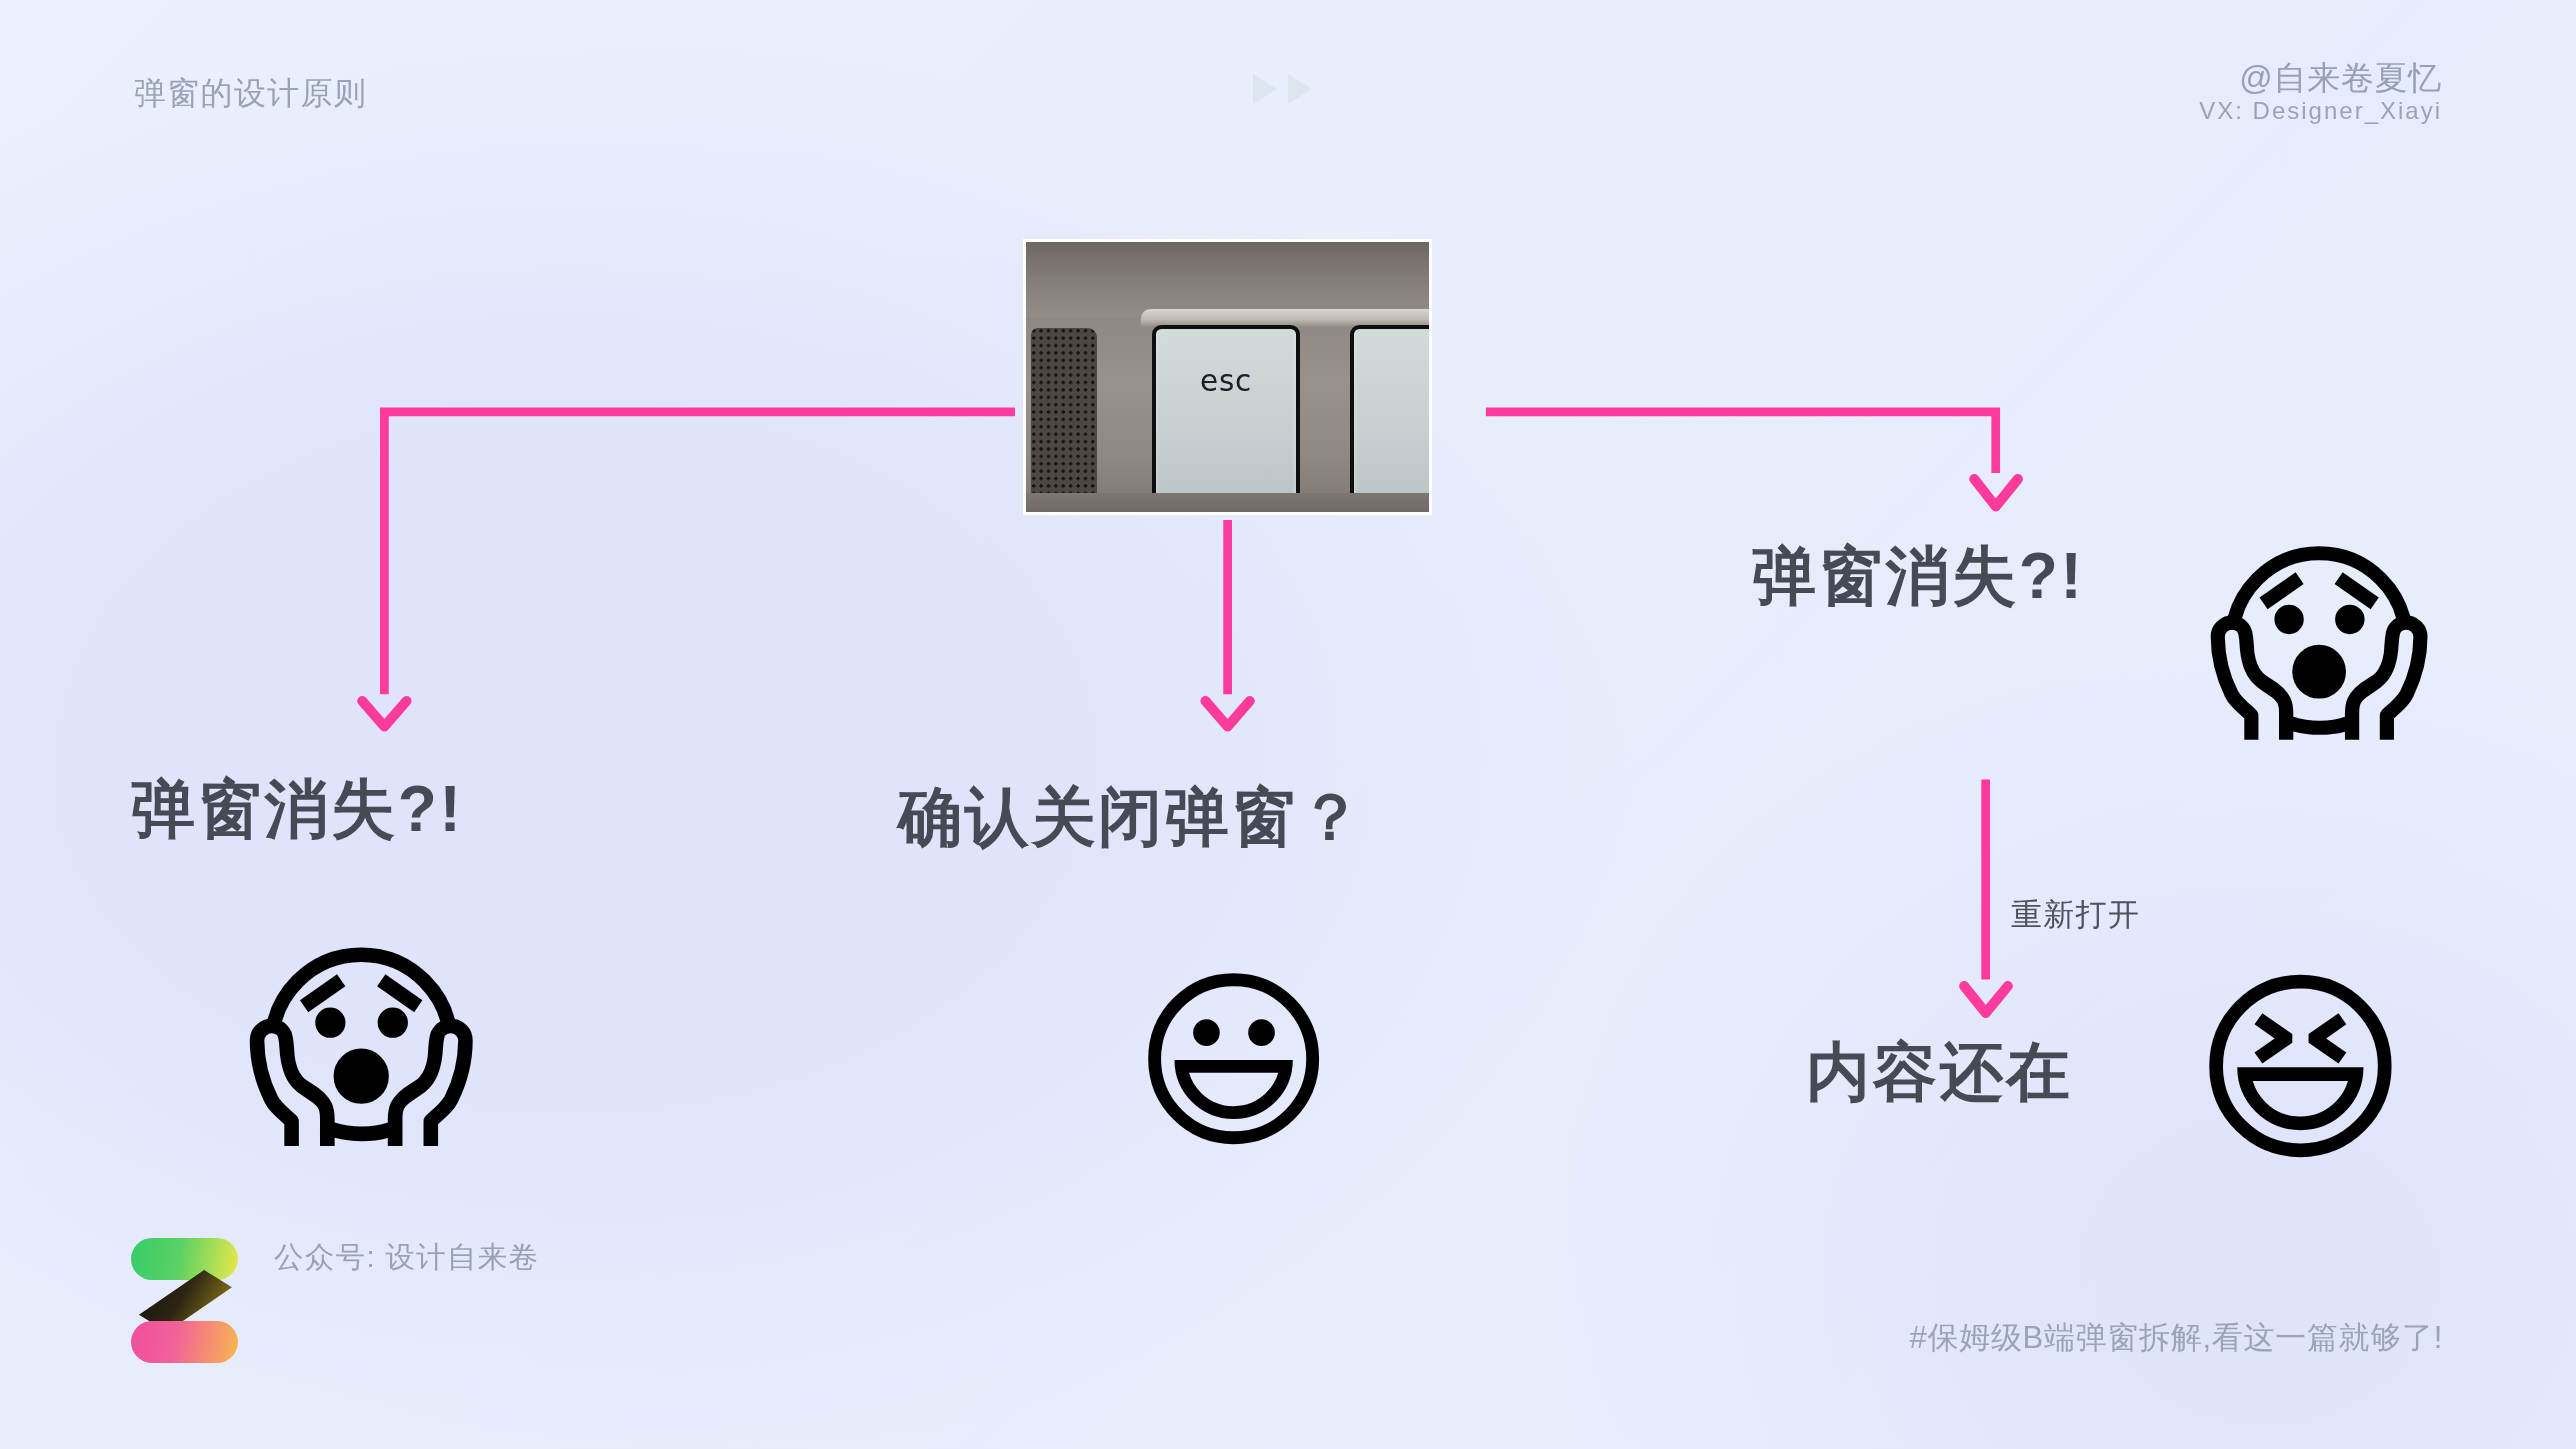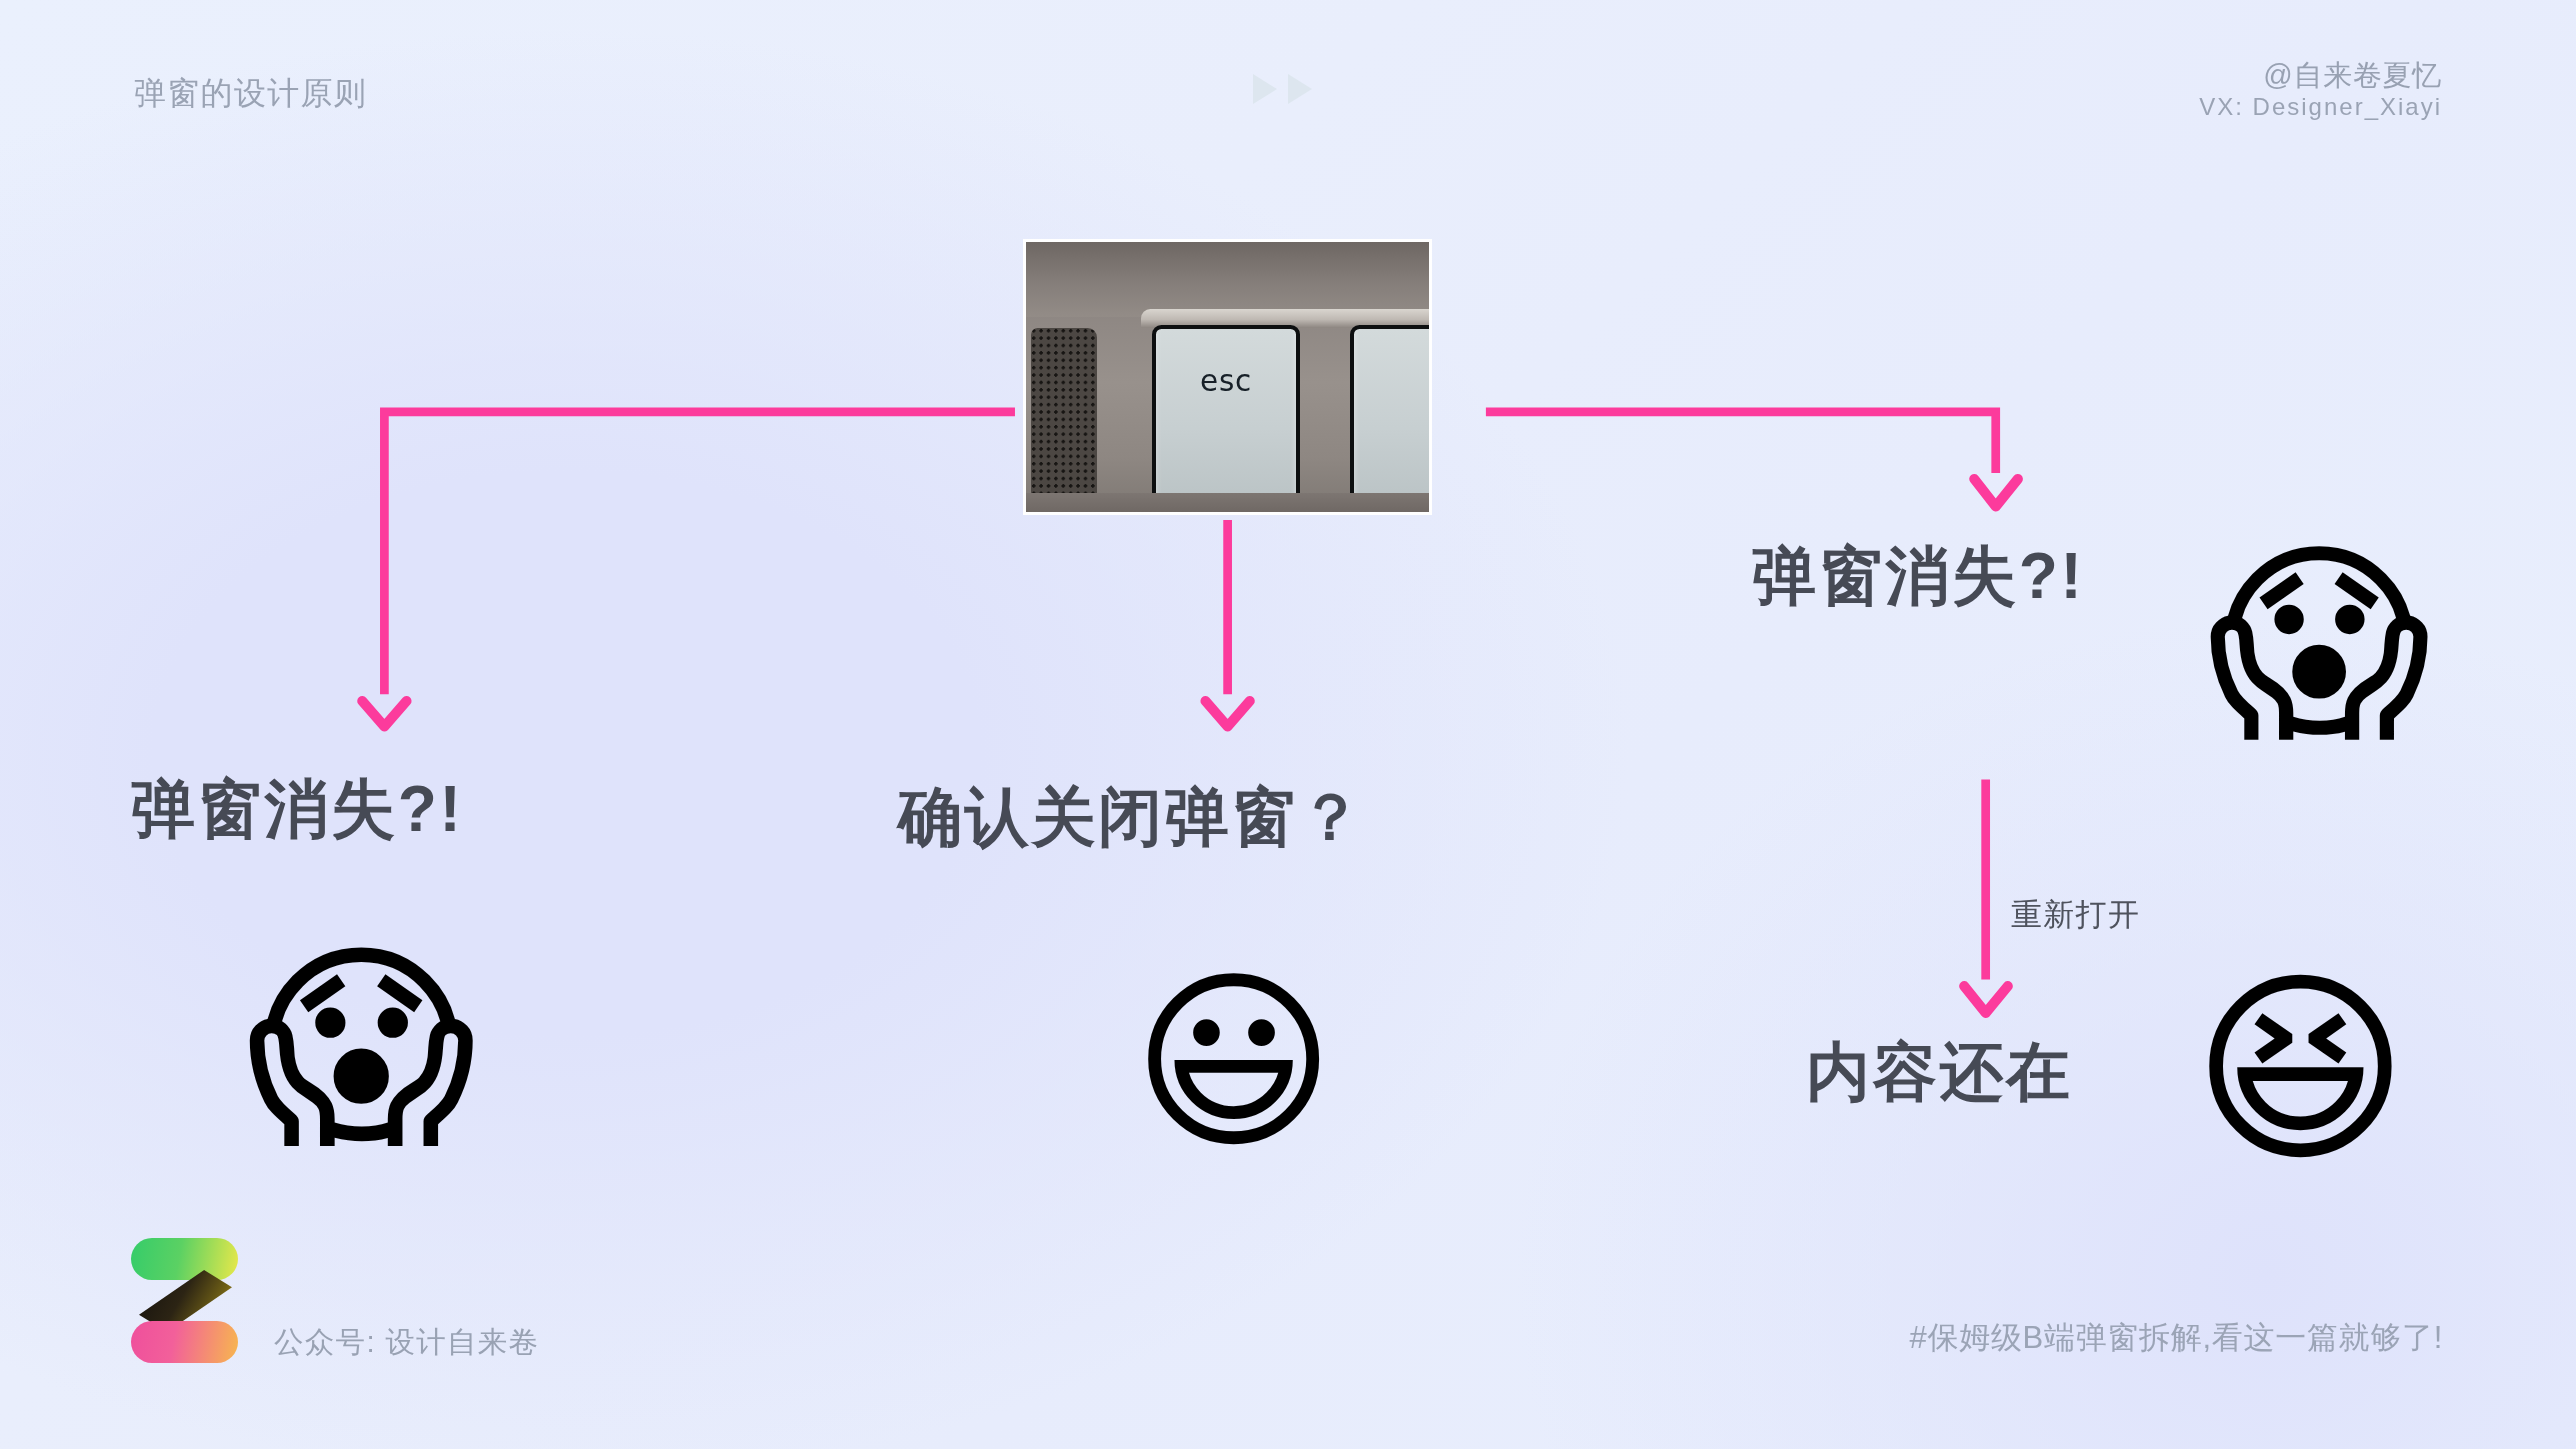--- a/index.html
+++ b/index.html
@@ -47,21 +47,21 @@
     border-bottom: 15.4px solid transparent;
     border-left: 24px solid #dde6ef;
   }
   .hdr-right {
     position: absolute;
     right: 134px;
     top: 60px;
     text-align: right;
   }
   .hdr-handle {
-    font-size: 29px;
+    font-size: 33px;
     color: #98a1b2;
     letter-spacing: 0.7px;
     white-space: nowrap;
     line-height: 1.1;
   }
   .hdr-vx {
     margin-top: 2px;
     font-size: 24px;
     color: #9aa3b4;
     letter-spacing: 2px;
@@ -199,21 +199,21 @@
   .emoji-mid    { left: 1132px; top: 965px; font-size: 195px; }
   .emoji-right  { left: 2192px; top: 966px; font-size: 208px; }
   .emoji-scream-top { left: 2207px; top: 537px; font-size: 215px; }
 
   
   .footer-left {
     position: absolute;
     left: 131px;
     bottom: 86px;
     display: flex;
-    align-items: flex-end;
+    align-items: flex-start;
     gap: 36px;
   }
   .logo {
     position: relative;
     width: 107px;
     height: 125px;
   }
   .logo-bar {
     position: absolute;
     left: 0;

